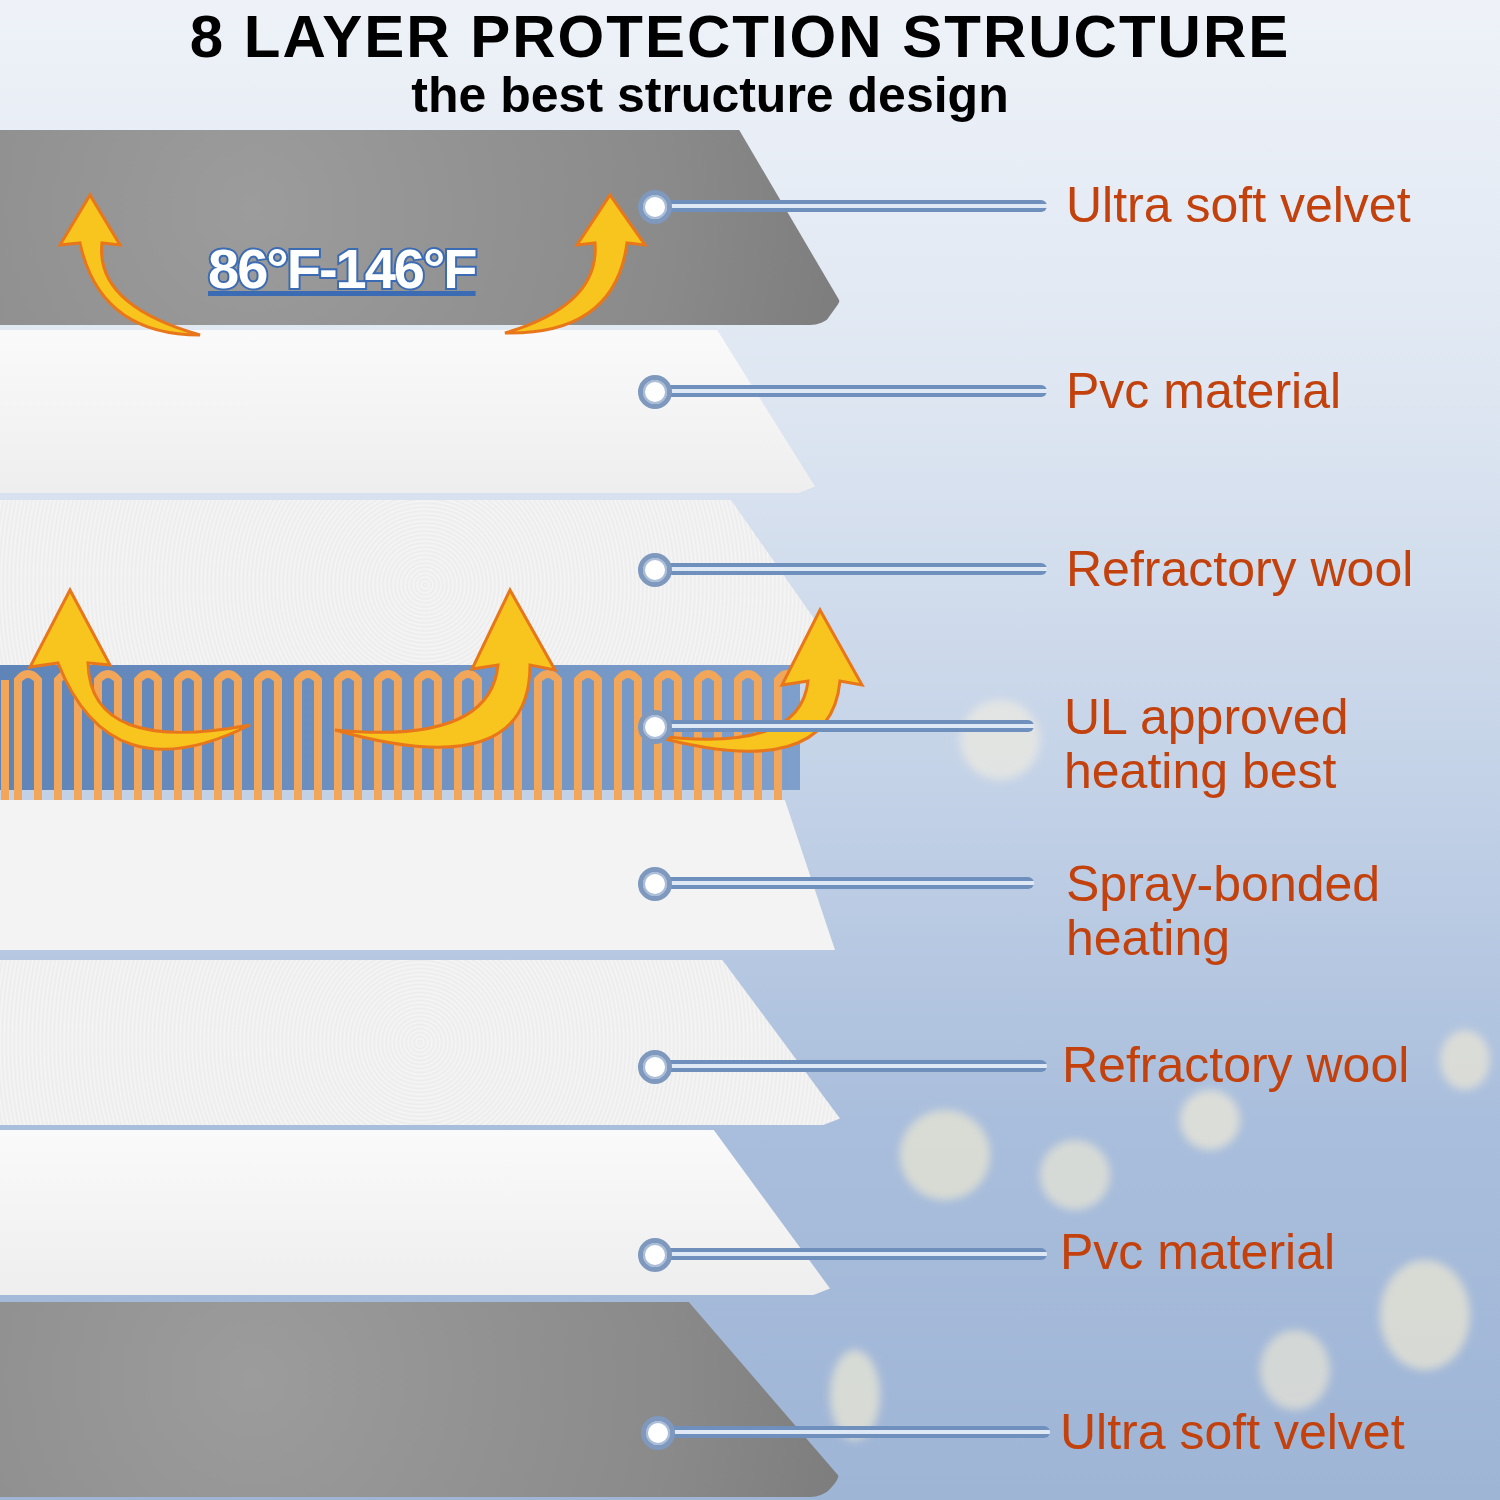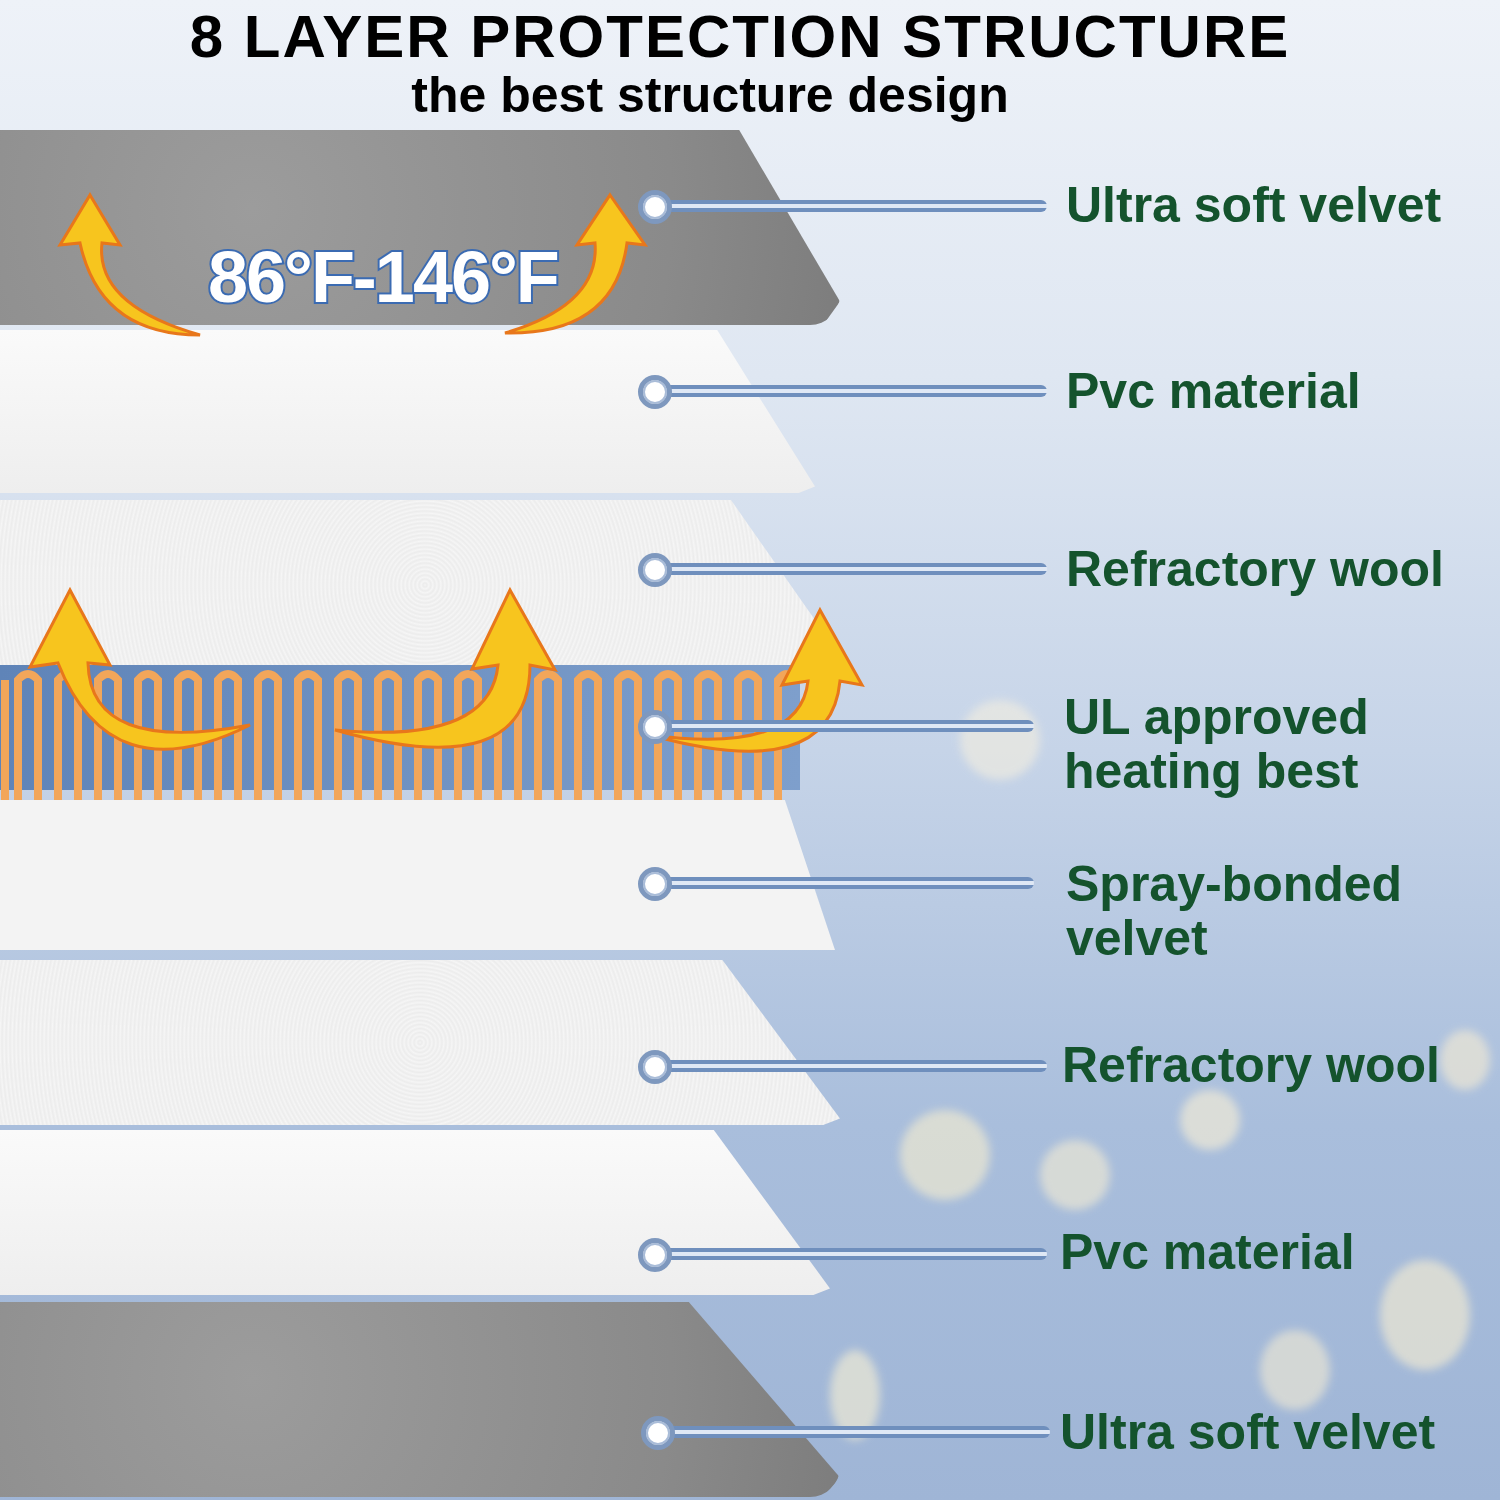--- a/index.html
+++ b/index.html
@@ -10,23 +10,23 @@
   .title{position:absolute;left:0;width:1500px;text-align:center;font-weight:bold;color:#000;}
   .t1{top:2px;font-size:60px;letter-spacing:2px;left:-10px;}
   .t2{top:66px;font-size:50px;left:-40px;}
   .layer{position:absolute;left:0;}
   .velvet{background:radial-gradient(circle at 30% 40%,#9c9c9c,#8a8a8a 70%,#7d7d7d);}
   .white{background:linear-gradient(180deg,#fafafa,#eeeeee);}
   .wool{background:repeating-radial-gradient(circle at 50% 50%,#f4f4f4 0,#ececec 2px,#f6f6f6 4px);}
   .connector{position:absolute;height:14px;}
   .dot{position:absolute;width:34px;height:34px;border-radius:50%;background:#fff;border:5px solid #7e98be;box-sizing:border-box;top:-10px;left:-14px;box-shadow:0 0 0 2px #a9bcd8 inset;}
   .line{position:absolute;left:10px;top:0;height:12px;background:linear-gradient(180deg,#6f8fbd 0,#6f8fbd 30%,#dfe8f5 31%,#dfe8f5 65%,#6f8fbd 66%);border-radius:6px;}
-  .label{position:absolute;font-weight:bold;font-size:50px;color:#14532d;line-height:54px;}
-  .temp{position:absolute;left:208px;top:236px;font-size:72px;font-weight:bold;color:#fff;
-    -webkit-text-stroke:4px #3b6bb2;paint-order:stroke fill;letter-spacing:-2px;}
+  .label{position:absolute;font-weight:normal;font-size:50px;color:#c2410c;line-height:54px;}
+  .temp{position:absolute;left:208px;top:236px;font-size:56px;font-weight:bold;color:#fff;
+    -webkit-text-stroke:4px #3b6bb2;paint-order:stroke fill;letter-spacing:-2px;text-decoration:underline;}
   .wire-band{position:absolute;left:0;top:665px;width:800px;height:125px;background:linear-gradient(90deg,#5f84b8,#7e9fcc);}
   .arrow{position:absolute;}
 </style>
 </head>
 <body>
 
 <div class="bokeh" style="left:900px;top:1110px;width:90px;height:90px;background:#f3ecd0"></div>
 <div class="bokeh" style="left:1040px;top:1140px;width:70px;height:70px;background:#f0ead4"></div>
 <div class="bokeh" style="left:1180px;top:1090px;width:60px;height:60px;background:#f6eed6"></div>
 <div class="bokeh" style="left:1380px;top:1260px;width:90px;height:110px;background:#f4ecd2"></div>
@@ -98,21 +98,21 @@
 <div class="connector" style="left:652px;top:720px">
   <div class="line" style="width:372px"></div>
     <div class="dot"></div>
   </div>
 <div class="label" style="left:1064px;top:690px;width:400px">UL approved heating best</div>
 
 <div class="connector" style="left:652px;top:877px">
   <div class="line" style="width:372px"></div>
     <div class="dot"></div>
   </div>
-<div class="label" style="left:1066px;top:857px;width:400px">Spray-bonded velvet</div>
+<div class="label" style="left:1066px;top:857px;width:400px">Spray-bonded heating</div>
 
 <div class="connector" style="left:652px;top:1060px">
   <div class="line" style="width:385px"></div>
     <div class="dot"></div>
   </div>
 <div class="label" style="left:1062px;top:1038px">Refractory wool</div>
 
 <div class="connector" style="left:652px;top:1248px">
   <div class="line" style="width:385px"></div>
     <div class="dot"></div>

